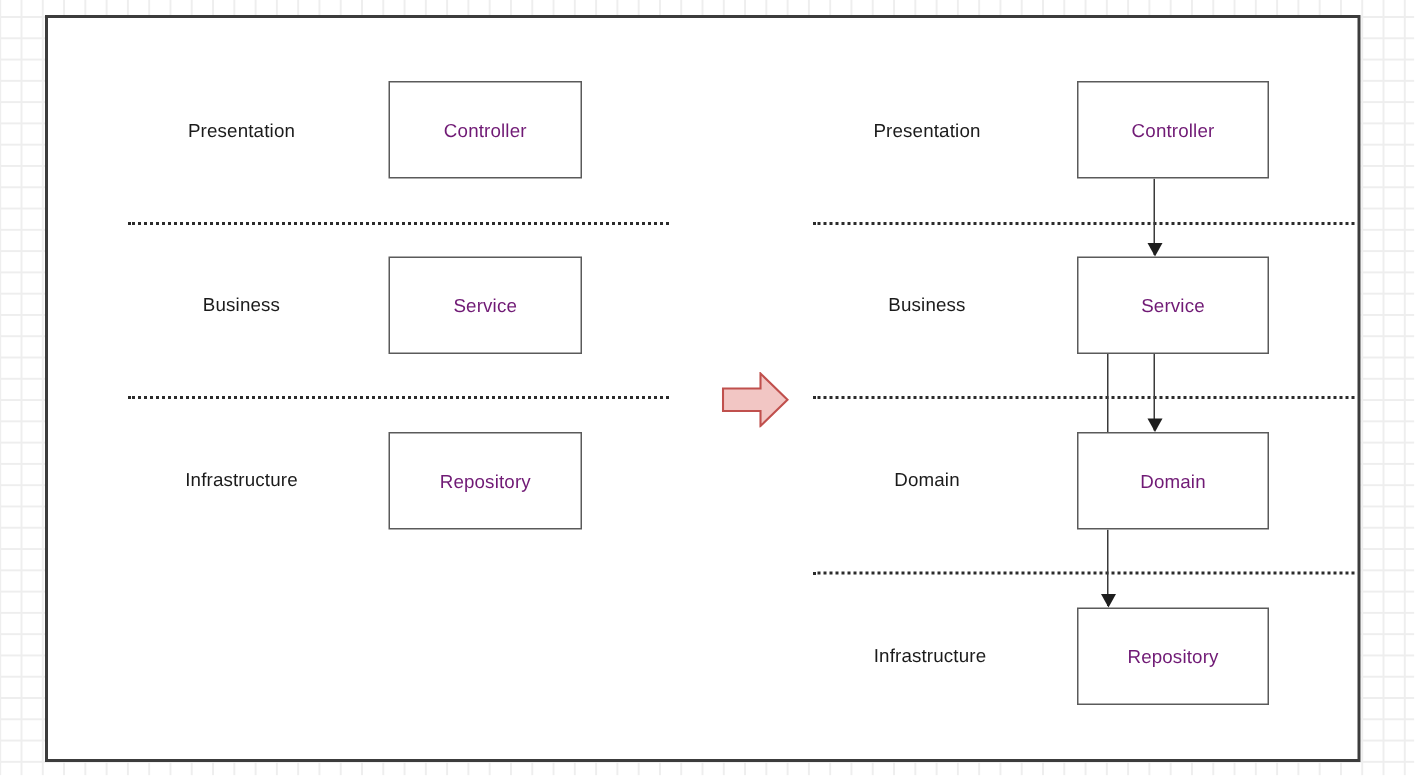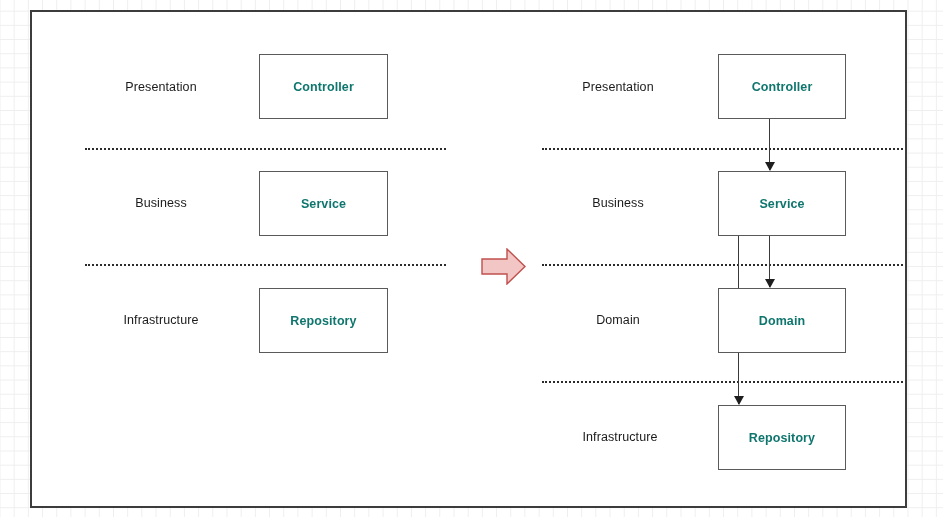--- a/index.html
+++ b/index.html
@@ -44,24 +44,23 @@
   
   .node {
     position: absolute;
     box-sizing: border-box;
     background: #ffffff;
     border: 1.6px solid #5a5a5a;
     display: flex;
     align-items: center;
     justify-content: center;
     font-size: 12.5px;
-    color: #0f766e;
+    color: #701a75;
     z-index: 3;
     letter-spacing: .1px;
-    font-weight: bold;
   }
   
   .layer-label {
     position: absolute;
     font-size: 12.5px;
     color: #1b1b1b;
     white-space: nowrap;
     transform: translate(-50%, -50%);
     z-index: 2;
     letter-spacing: .1px;

